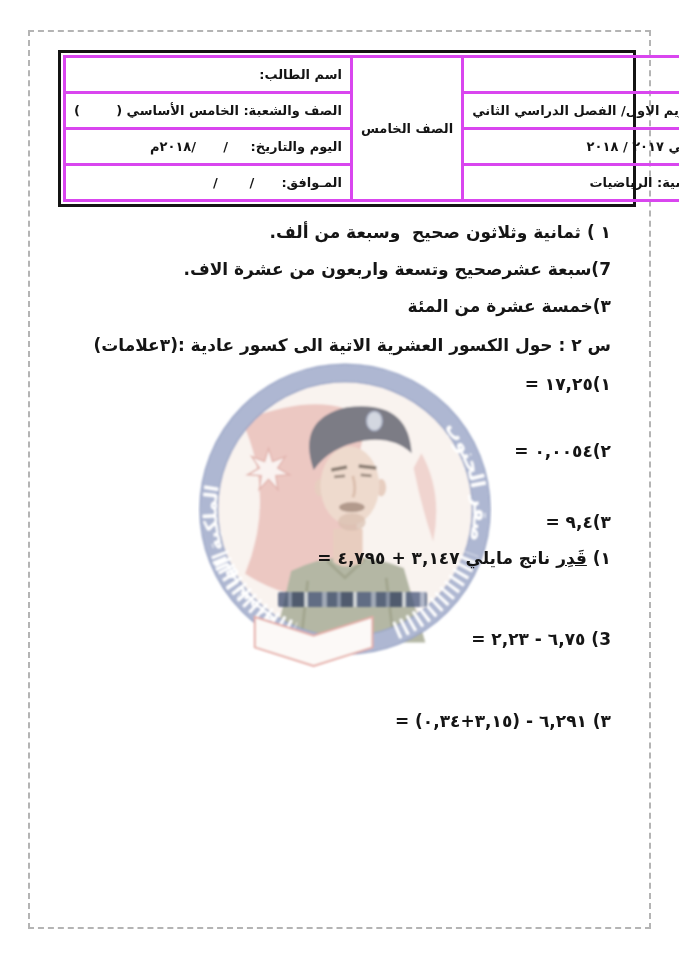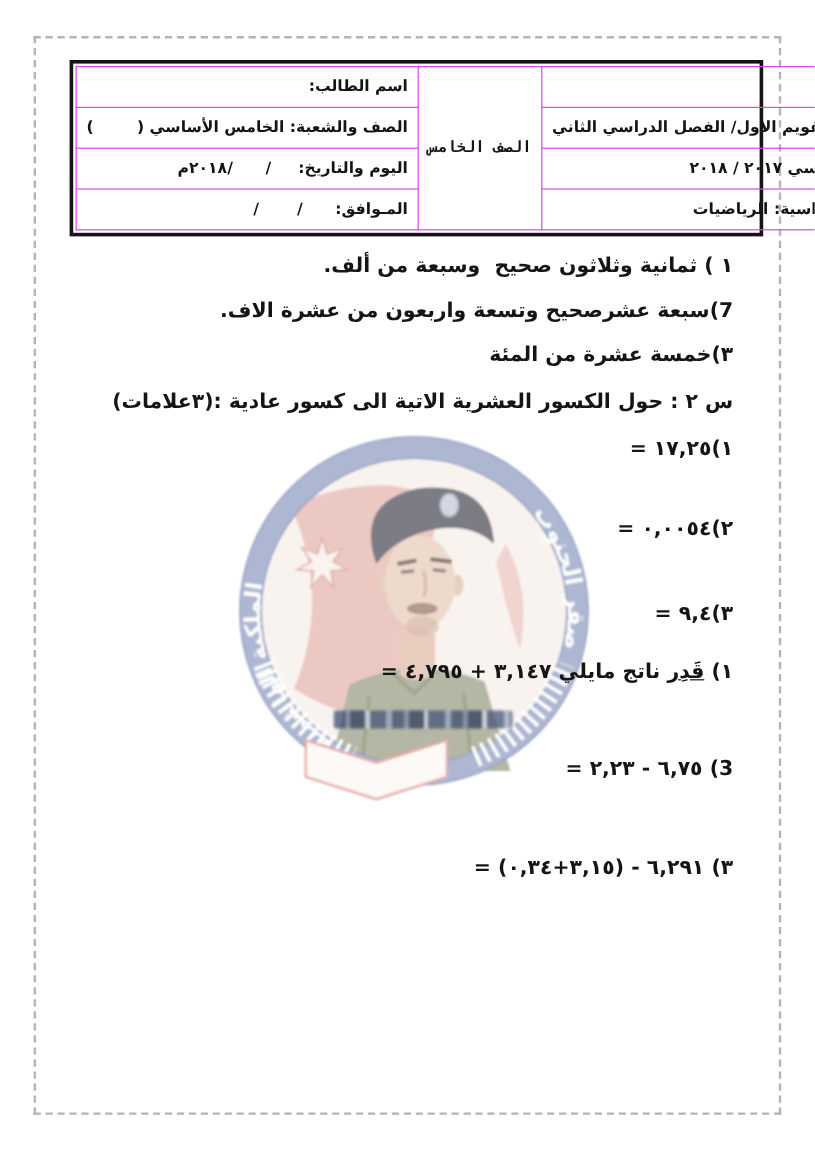--- a/index.html
+++ b/index.html
@@ -4,34 +4,34 @@
 <style>
   html,body{margin:0;padding:0;background:#ffffff;}
   .screen{position:relative;width:679px;height:960px;background:#ffffff;overflow:hidden;
           font-family:"DejaVu Sans",sans-serif;}
   .frame{position:absolute;left:28px;top:30px;width:623px;height:899px;
          border:2px dashed #b4b4b4;box-sizing:border-box;}
   
   .tbl-wrap{width:578px;margin:18px 13px 0 auto;border:3px solid #141414;padding:2px;
             box-sizing:border-box;background:#fff;position:relative;z-index:2;}
   table.hdr{width:100%;border-collapse:collapse;direction:rtl;}
-  table.hdr td{border:1px solid #d946ef;height:31px;padding:1px 8px;font-weight:700;
+  table.hdr td{border:3px solid #d946ef;height:31px;padding:1px 8px;font-weight:700;
                font-size:13px;color:#141414;vertical-align:middle;text-align:right;
                white-space:nowrap;}
   td.colA{width:43%;}
-  td.colB{width:23%;text-align:center;font-family:Liberation Mono, monospace;}
+  td.colB{width:23%;text-align:center;}
   td.colC{width:34%;}
   
   .bodytext{direction:rtl;position:relative;z-index:2;padding:0 38px 0 20px;}
   .line{font-weight:700;font-size:17px;line-height:26px;color:#151515;text-align:right;
         white-space:nowrap;}
   .split{display:flex;justify-content:space-between;margin-left:150px;}
   .u{text-decoration:underline;}
   .mt16{margin-top:16px}.mt12{margin-top:12px}.mt11{margin-top:11px}.mt13{margin-top:13px}
-  .mt41{margin-top:41px}.mt45{margin-top:45px}.mt43{margin-top:43px}.mt14{margin-top:22px}
+  .mt41{margin-top:41px}.mt45{margin-top:45px}.mt43{margin-top:43px}.mt14{margin-top:10px}
   .mt55{margin-top:55px}.mt56{margin-top:56px}
   
   .wm{position:absolute;left:198px;top:360px;width:294px;height:316px;z-index:1;
       filter:blur(0.4px);}
   .censor{position:absolute;left:278px;top:592px;width:149px;height:15px;z-index:3;
     background:repeating-linear-gradient(90deg,#3d4c6e 0 10px,#7c88a6 10px 14px,
       #2f3d5c 14px 26px,#d8dce6 26px 30px,#46557a 30px 44px,#9aa4bc 44px 49px);
     filter:blur(1.2px);opacity:.75;border-radius:2px;}
 </style>
 </head>

